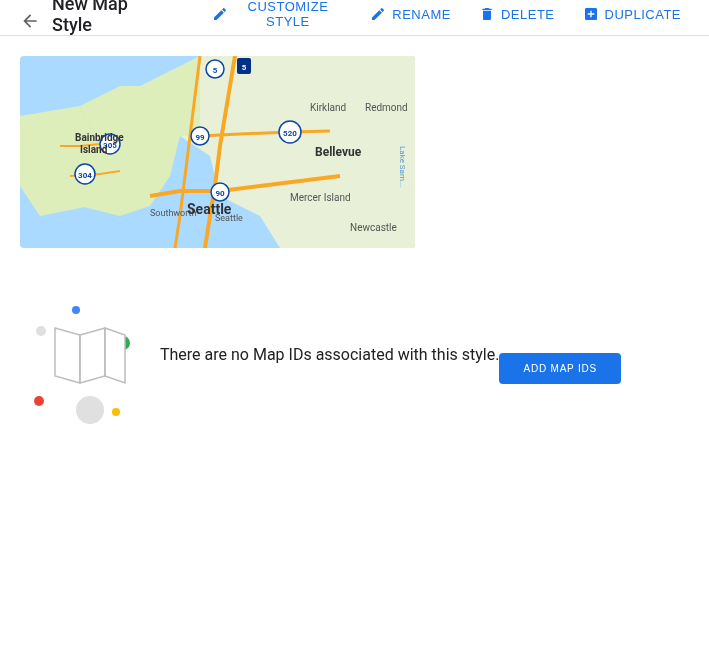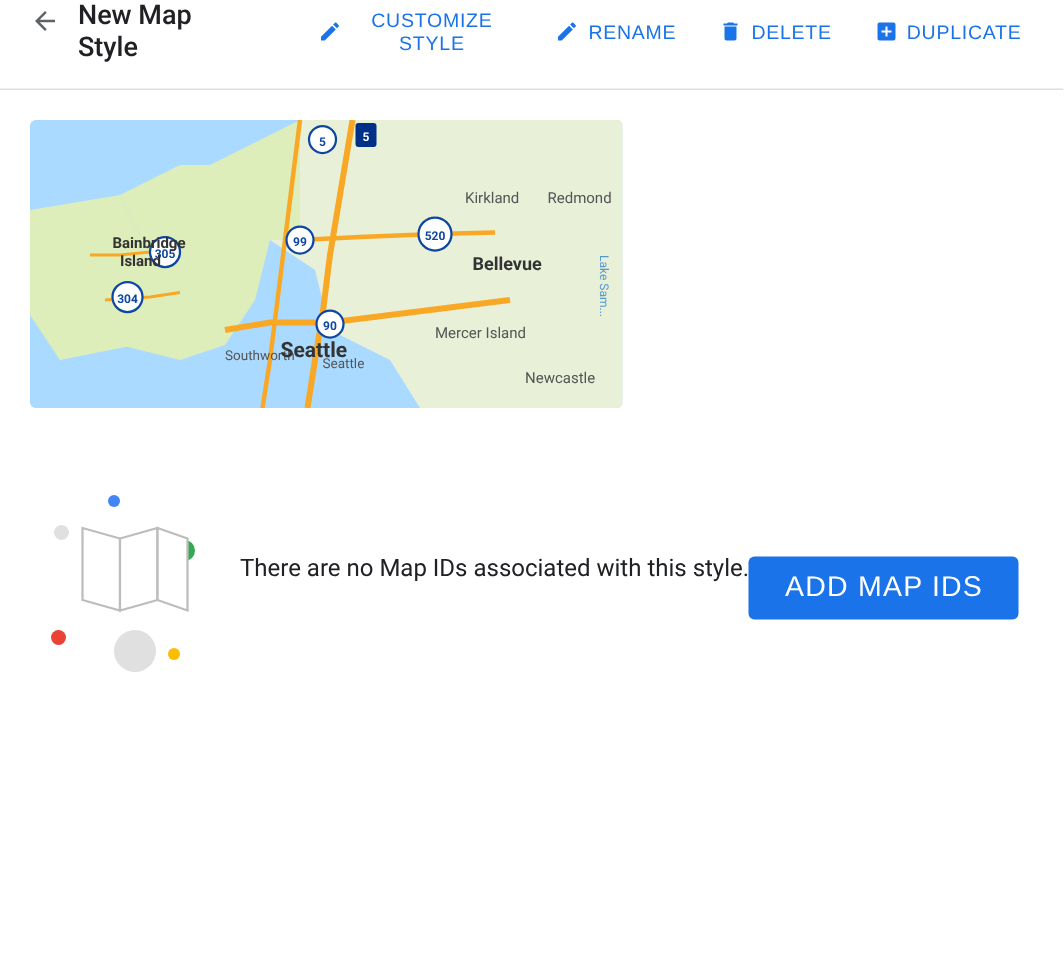--- a/index.html
+++ b/index.html
@@ -8,23 +8,23 @@
       background: #fff;
       width: 709px;
       height: 646px;
       overflow: hidden;
       color: #333;
     }
 
     
     .header {
       display: flex;
-      align-items: flex-start;
+      align-items: flex-end;
       padding: 0 16px;
-      height: 60px;
+      height: 36px;
       border-bottom: 1px solid #e0e0e0;
       gap: 8px;
     }
     .back-btn {
       display: flex;
       align-items: center;
       cursor: pointer;
       color: #5f6368;
       background: none;
       border: none;
@@ -119,21 +119,21 @@
       margin-bottom: 28px;
       text-align: center;
     }
 
     .add-map-btn {
       background: #1a73e8;
       color: #fff;
       border: none;
       border-radius: 4px;
       padding: 10px 24px;
-      font-size: 19px;
+      font-size: 10px;
       font-weight: 500;
       letter-spacing: 0.8px;
       text-transform: uppercase;
       cursor: pointer;
     }
   </style>
 </head>
 <body>
 
 <div class="header">

